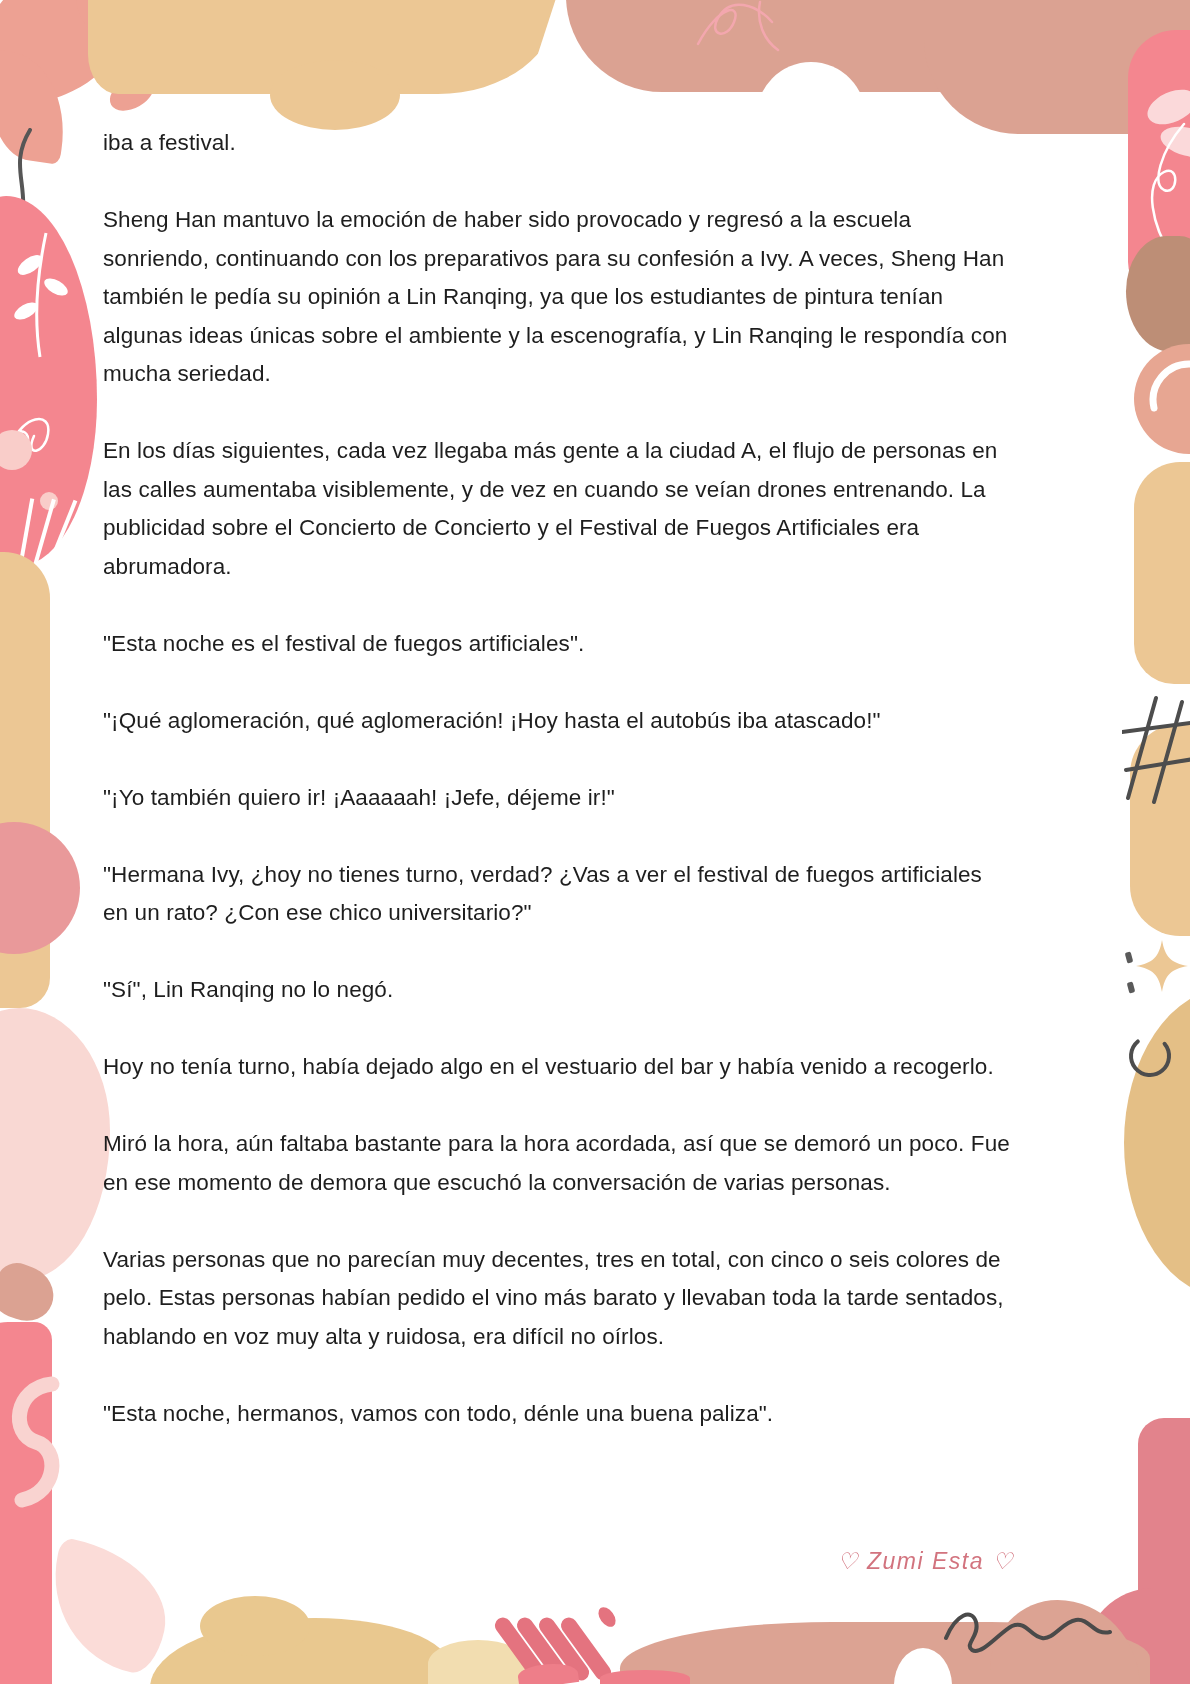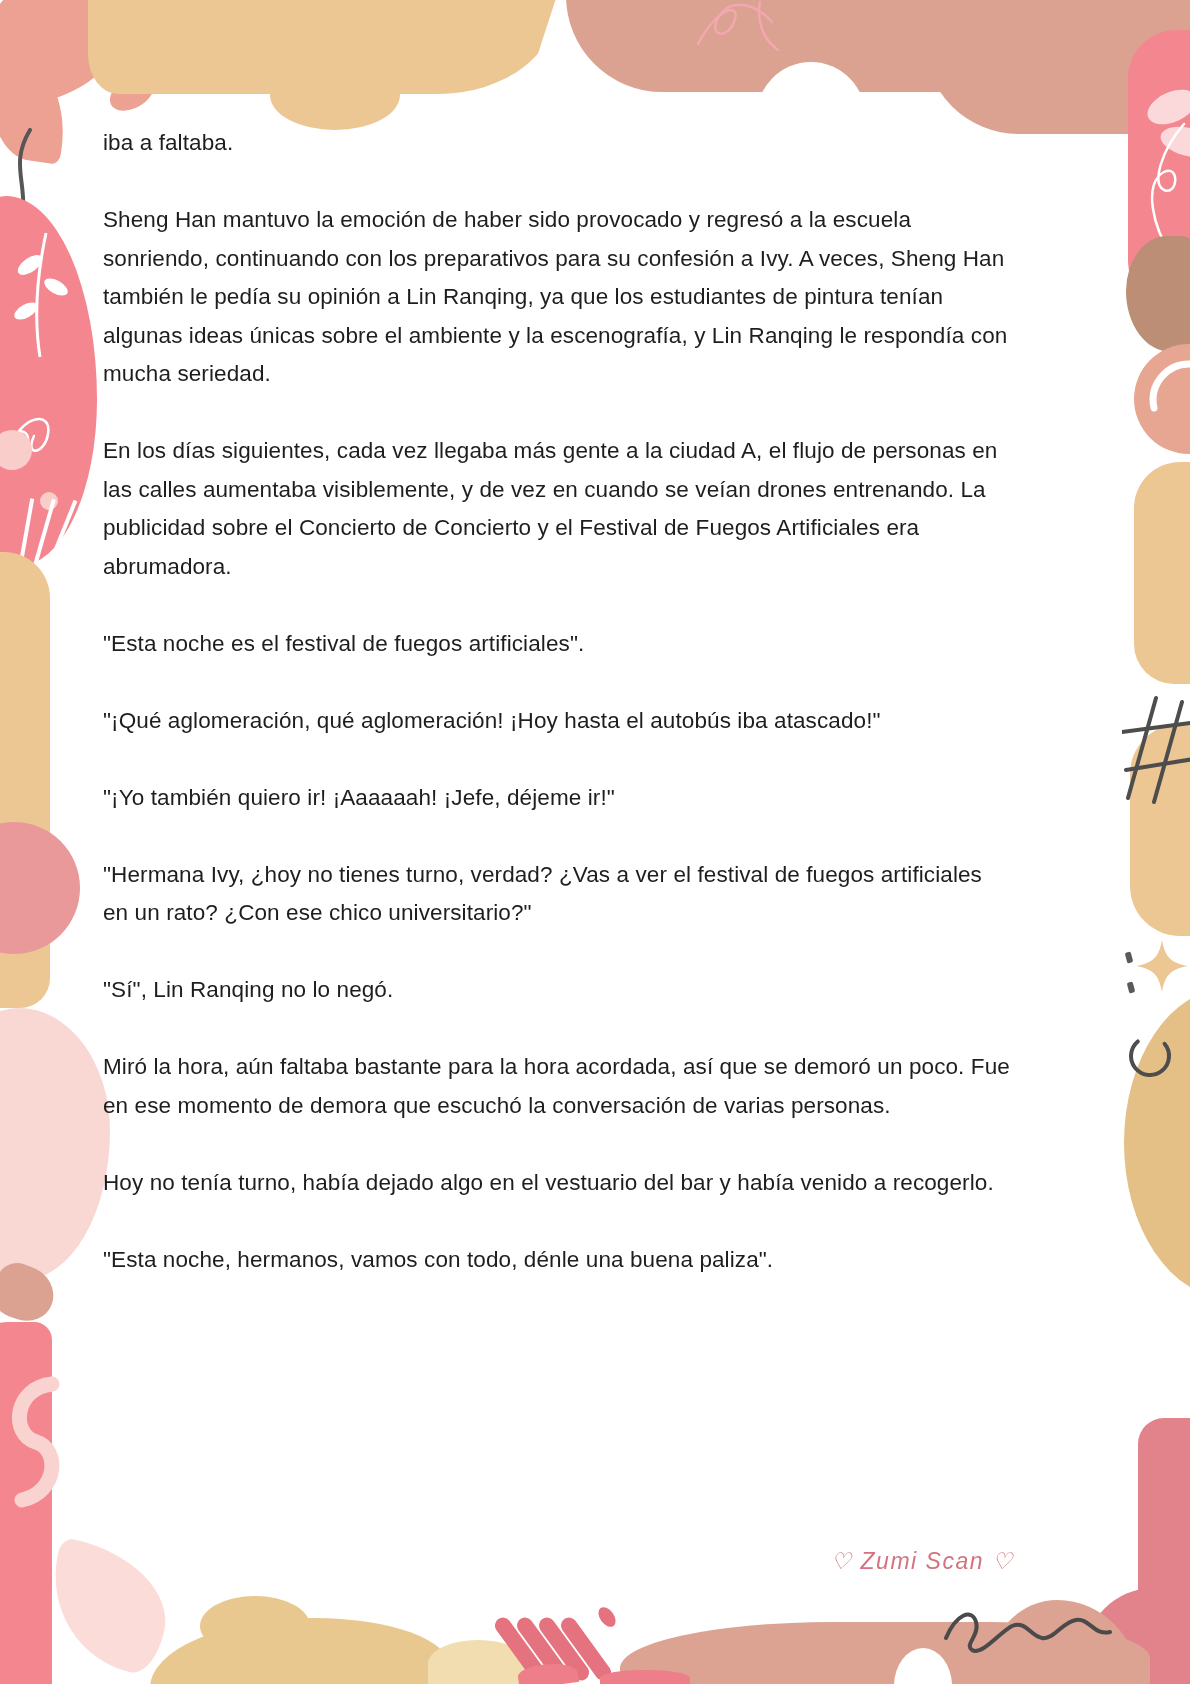--- a/index.html
+++ b/index.html
@@ -180,28 +180,29 @@
   <div class="d b-salmon spk-w"></div>
   <div class="d b-lobe spk-w"></div>
   <div class="d b-arch"></div>
   <div class="d b-pink1"></div>
   <div class="d b-pink2"></div>
   <svg class="d b-zig" width="185" height="72">
     <path d="M4,46 C14,22 30,16 34,30 C38,44 22,52 30,58 C40,64 58,40 70,34 C84,28 88,44 100,46 C112,48 120,30 134,28 C148,26 152,44 168,40" stroke="#4a4a4a" stroke-width="4" fill="none" stroke-linecap="round"></path>
   </svg>
 
   <div class="content">
-    <p>iba a faltaba.</p>
+    <p>iba a festival.</p>
     <p>Sheng Han mantuvo la emoción de haber sido provocado y regresó a la escuela sonriendo, continuando con los preparativos para su confesión a Ivy. A veces, Sheng Han también le pedía su opinión a Lin Ranqing, ya que los estudiantes de pintura tenían algunas ideas únicas sobre el ambiente y la escenografía, y Lin Ranqing le respondía con mucha seriedad.</p>
     <p>En los días siguientes, cada vez llegaba más gente a la ciudad A, el flujo de personas en las calles aumentaba visiblemente, y de vez en cuando se veían drones entrenando. La publicidad sobre el Concierto de Concierto y el Festival de Fuegos Artificiales era abrumadora.</p>
     <p>"Esta noche es el festival de fuegos artificiales".</p>
     <p>"¡Qué aglomeración, qué aglomeración! ¡Hoy hasta el autobús iba atascado!"</p>
     <p>"¡Yo también quiero ir! ¡Aaaaaah! ¡Jefe, déjeme ir!"</p>
     <p>"Hermana Ivy, ¿hoy no tienes turno, verdad? ¿Vas a ver el festival de fuegos artificiales en un rato? ¿Con ese chico universitario?"</p>
     <p>"Sí", Lin Ranqing no lo negó.</p>
+    <p>Hoy no tenía turno, había dejado algo en el vestuario del bar y había venido a recogerlo.</p>
     <p>Miró la hora, aún faltaba bastante para la hora acordada, así que se demoró un poco. Fue en ese momento de demora que escuchó la conversación de varias personas.</p>
-    <p>Hoy no tenía turno, había dejado algo en el vestuario del bar y había venido a recogerlo.</p>
+    <p>Varias personas que no parecían muy decentes, tres en total, con cinco o seis colores de pelo. Estas personas habían pedido el vino más barato y llevaban toda la tarde sentados, hablando en voz muy alta y ruidosa, era difícil no oírlos.</p>
     <p>"Esta noche, hermanos, vamos con todo, dénle una buena paliza".</p>
   </div>
 
-  <div class="credit">♡ Zumi Scan ♡</div>
+  <div class="credit">♡ Zumi Esta ♡</div>
 
 </div>
 
 </body></html>

